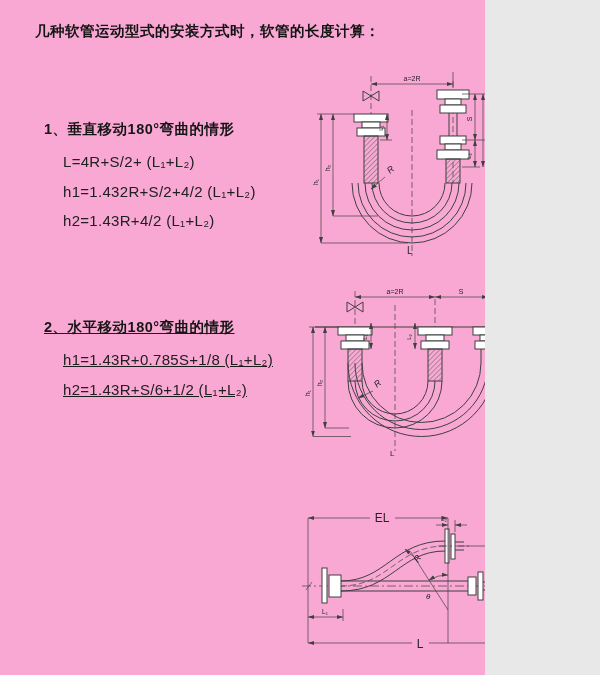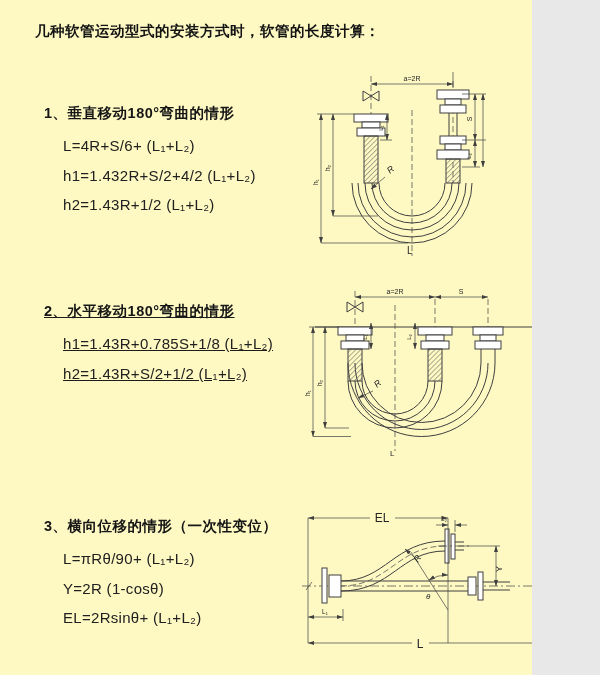--- a/index.html
+++ b/index.html
@@ -1,25 +1,25 @@
 <!DOCTYPE html>
 <html><head>
 <meta charset="utf-8">
 <style>
   * { margin:0; padding:0; box-sizing:border-box; }
   body { background:#e8e8e8; font-family:"Liberation Sans", sans-serif; }
   #page {
-    position:relative; width:532px; height:675px; background:#fef9c3;
+    position:relative; width:485px; height:675px; background:#f9a8d4;
     overflow:hidden; color:#1c1c1c;
   }
   .doc-title {
     position:absolute; left:35px; top:22px; font-size:14.5px; font-weight:700;
     letter-spacing:0.5px; color:#141414;
   }
-  .section { position:absolute; }
+  .section { position:absolute;margin-top:16px; }
   .sec-heading { font-size:14.5px; font-weight:700; color:#161616; letter-spacing:0.5px; }
   .formulas { margin-top:8px; padding-left:19px; }
   .formula { font-size:15px; line-height:29.5px; color:#202020; letter-spacing:0.3px; }
   .dia { position:absolute; }
   .dia text { font-family:"Liberation Sans", sans-serif; fill:#242424; stroke:none; }
   .cad { stroke:#3f3f3f; fill:none; stroke-width:1; }
   .thin { stroke-width:0.7; }
   .dash { stroke-dasharray:6 3; stroke-width:0.7; }
   .dashdot { stroke-dasharray:9 3 2 3; stroke-width:0.7; }
   .wfill { fill:#ffffff; }
@@ -27,23 +27,23 @@
 </head>
 <body>
 
 <div id="page">
 
   <div class="doc-title">几种软管运动型式的安装方式时，软管的长度计算：</div>
 
   <div class="section" style="left:44px; top:104px; width:270px;">
     <div class="sec-heading">1、垂直移动180°弯曲的情形</div>
     <div class="formulas">
-      <div class="formula">L=4R+S/6+ (L₁+L₂)</div>
+      <div class="formula">L=4R+S/2+ (L₁+L₂)</div>
       <div class="formula">h1=1.432R+S/2+4/2 (L₁+L₂)</div>
-      <div class="formula">h2=1.43R+1/2 (L₁+L₂)</div>
+      <div class="formula">h2=1.43R+4/2 (L₁+L₂)</div>
     </div>
   </div>
 
   <svg class="dia" style="left:312px; top:70px;" width="286" height="192" viewBox="0 0 286 192">
     <defs>
       <pattern id="hatch1" patternUnits="userSpaceOnUse" width="3.5" height="3.5" patternTransform="rotate(45)">
         <line x1="0" y1="0" x2="0" y2="3.5" stroke="#6a6a6a" stroke-width="1.1"></line>
       </pattern>
       <marker id="ar1" viewBox="0 0 10 10" refX="9.5" refY="5" markerWidth="9" markerHeight="9" orient="auto-start-reverse">
         <path d="M0,1.8 L10,5 L0,8.2 z" fill="#3f3f3f"></path>
@@ -107,21 +107,21 @@
     <text x="18" y="98" font-size="6.5" text-anchor="middle" transform="rotate(-90 18 98)">h₂</text>
     <text x="6" y="112" font-size="6.5" text-anchor="middle" transform="rotate(-90 6 112)">h₁</text>
     <text x="78" y="104" font-size="9" font-style="italic" transform="rotate(-40 78 104)">R</text>
     <text x="95" y="184" font-size="10">L</text>
   </svg>
 
   <div class="section" style="left:44px; top:302px; width:270px;text-decoration:underline;">
     <div class="sec-heading">2、水平移动180°弯曲的情形</div>
     <div class="formulas">
       <div class="formula">h1=1.43R+0.785S+1/8 (L₁+L₂)</div>
-      <div class="formula">h2=1.43R+S/2+1/2 (L₁+L₂)</div>
+      <div class="formula">h2=1.43R+S/6+1/2 (L₁+L₂)</div>
     </div>
   </div>
 
   <svg class="dia" style="left:303px; top:283px;" width="295" height="178" viewBox="0 0 295 178">
     <defs>
       <pattern id="hatch2" patternUnits="userSpaceOnUse" width="3.5" height="3.5" patternTransform="rotate(45)">
         <line x1="0" y1="0" x2="0" y2="3.5" stroke="#6a6a6a" stroke-width="1.1"></line>
       </pattern>
       <marker id="ar2" viewBox="0 0 10 10" refX="9.5" refY="5" markerWidth="9" markerHeight="9" orient="auto-start-reverse">
         <path d="M0,1.8 L10,5 L0,8.2 z" fill="#3f3f3f"></path>
@@ -179,28 +179,20 @@
     <text x="92" y="11" font-size="7" text-anchor="middle">a=2R</text>
     <text x="158" y="11" font-size="7" text-anchor="middle">S</text>
     <text x="64" y="54" font-size="6" text-anchor="middle" transform="rotate(-90 64 54)">L₁</text>
     <text x="108" y="54" font-size="6" text-anchor="middle" transform="rotate(-90 108 54)">L₂</text>
     <text x="19" y="100" font-size="6.5" text-anchor="middle" transform="rotate(-90 19 100)">h₂</text>
     <text x="7" y="110" font-size="6.5" text-anchor="middle" transform="rotate(-90 7 110)">h₁</text>
     <text x="74" y="105" font-size="9" font-style="italic" transform="rotate(-40 74 105)">R</text>
     <text x="87" y="173" font-size="8">L</text>
   </svg>
 
-  <div class="section" style="left:44px; top:517px; width:270px;">
-    <div class="sec-heading">3、横向位移的情形（一次性变位）</div>
-    <div class="formulas">
-      <div class="formula">L=πRθ/90+ (L₁+L₂)</div>
-      <div class="formula">Y=2R (1-cosθ)</div>
-      <div class="formula">EL=2Rsinθ+ (L₁+L₂)</div>
-    </div>
-  </div>
 
   <svg class="dia" style="left:298px; top:505px;" width="300" height="148" viewBox="0 0 300 148">
     <defs>
       <marker id="ar3" viewBox="0 0 10 10" refX="9.5" refY="5" markerWidth="9" markerHeight="9" orient="auto-start-reverse">
         <path d="M0,1.8 L10,5 L0,8.2 z" fill="#3f3f3f"></path>
       </marker>
     </defs>
 
     <g class="cad">
       <path class="dashdot" d="M4,81 H248"></path>

